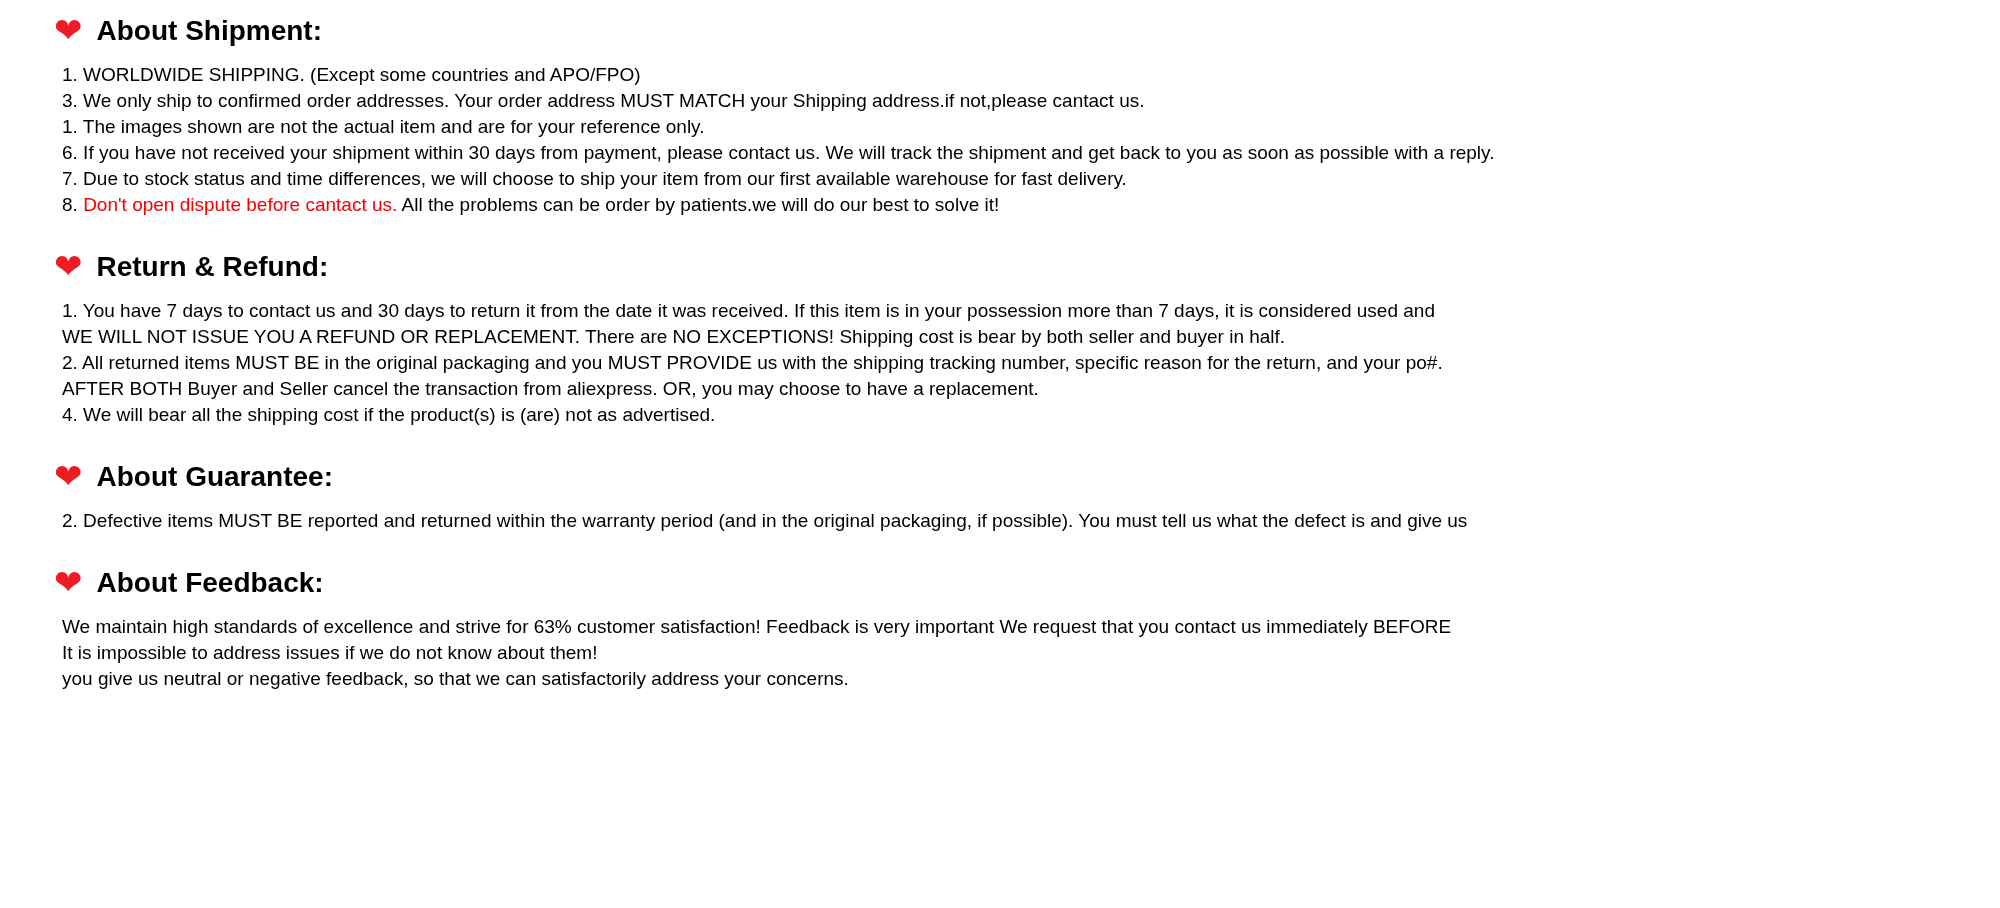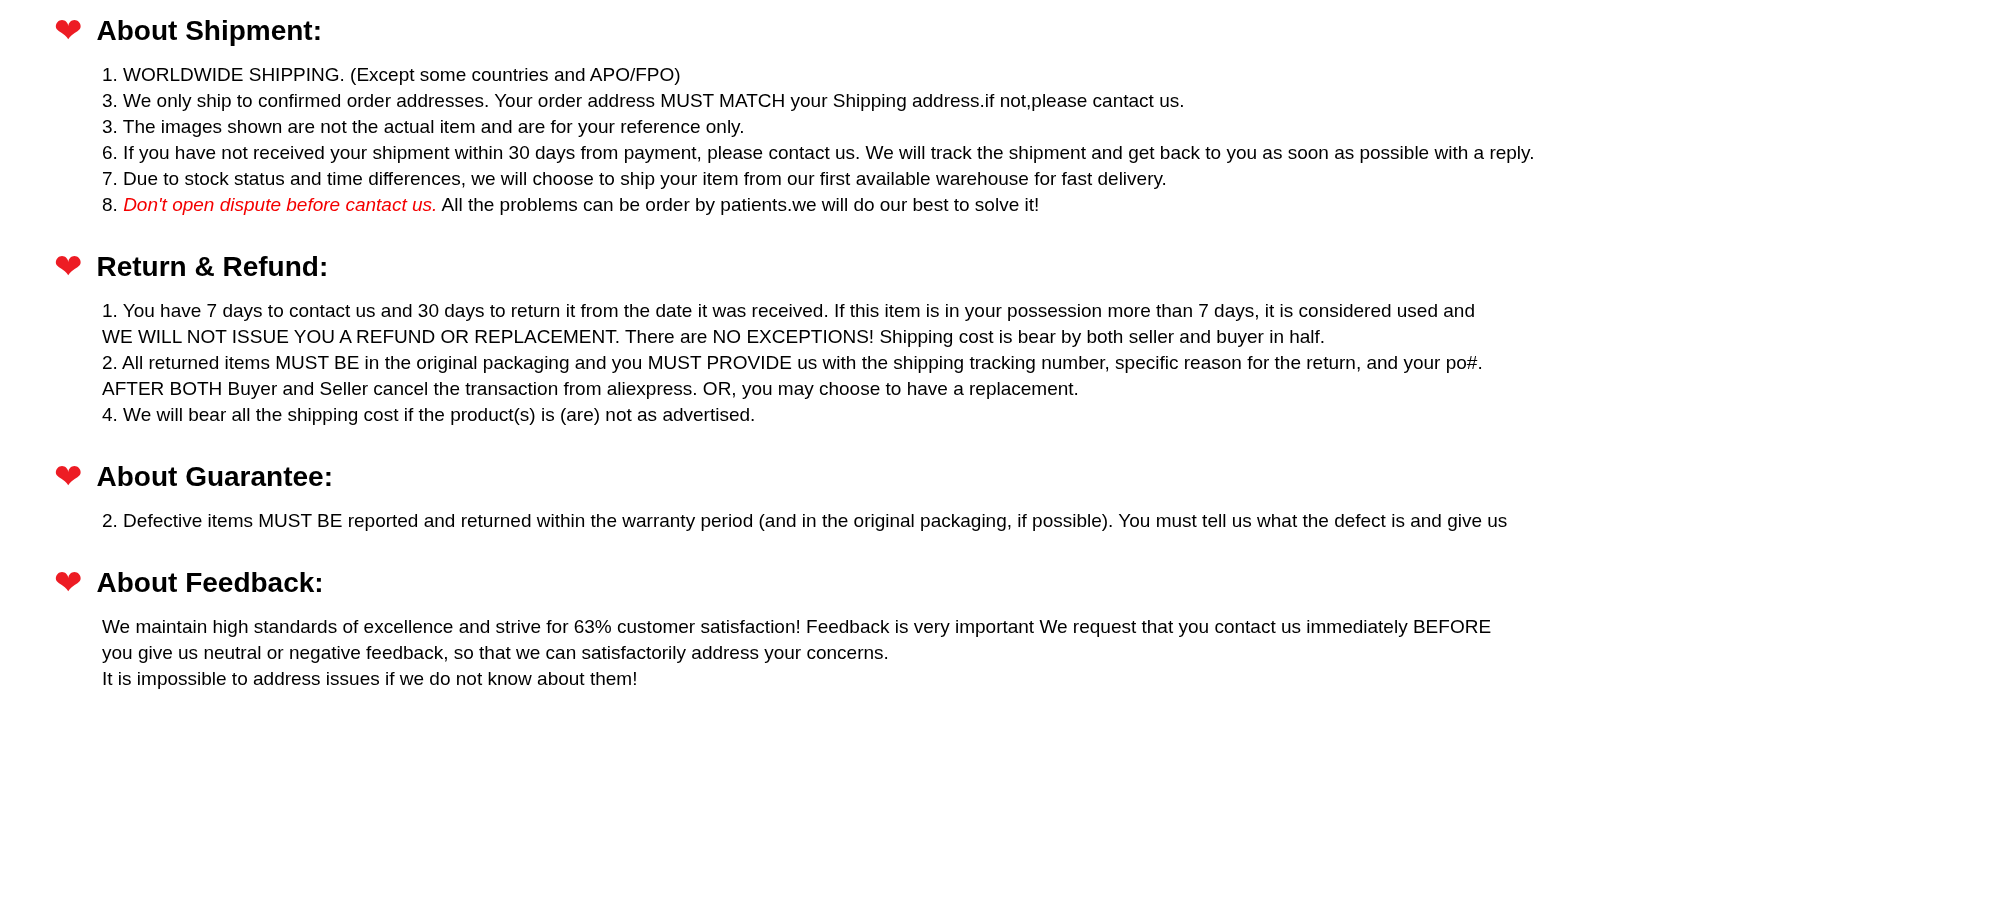--- a/index.html
+++ b/index.html
@@ -35,37 +35,37 @@
     color:var(--red-heart);
     font-size:34px;
     line-height:34px;
     font-family:"DejaVu Sans",sans-serif;
     transform:translateY(-1px);
   }
   .section-body{
     font-size:19px;
     line-height:26px;
   }
-  .text-line{white-space:nowrap;margin-left:40px;}
-  .seg-red{color:var(--red-text);font-style:italic;}
+  .text-line{white-space:nowrap;}
+  .seg-red{color:var(--red-text);}
 </style>
 </head>
 <body>
 
 <div class="page">
 
   <div class="section">
     <h2 class="section-heading">
       <span class="heart">❤</span>
       <span>About Shipment:</span>
     </h2>
     <div class="section-body">
         <div class="text-line"><span class="">1. WORLDWIDE SHIPPING. (Except some countries and APO/FPO)</span></div>
         <div class="text-line"><span class="">3. We only ship to confirmed order addresses. Your order address MUST MATCH your Shipping address.if not,please cantact us.</span></div>
-        <div class="text-line"><span class="">3. The images shown are not the actual item and are for your reference only.</span></div>
+        <div class="text-line"><span class="">1. The images shown are not the actual item and are for your reference only.</span></div>
         <div class="text-line"><span class="">6. If you have not received your shipment within 30 days from payment, please contact us. We will track the shipment and get back to you as soon as possible with a reply.</span></div>
         <div class="text-line"><span class="">7. Due to stock status and time differences, we will choose to ship your item from our first available warehouse for fast delivery.</span></div>
         <div class="text-line"><span class="">8. </span><span class="seg-red">Don't open dispute before cantact us.</span><span class=""> All the problems can be order by patients.we will do our best to solve it!</span></div>
       </div>
   </div>
 
   <div class="section">
     <h2 class="section-heading">
       <span class="heart">❤</span>
       <span>Return &amp; Refund:</span>
@@ -89,18 +89,18 @@
       </div>
   </div>
 
   <div class="section">
     <h2 class="section-heading">
       <span class="heart">❤</span>
       <span>About Feedback:</span>
     </h2>
     <div class="section-body">
         <div class="text-line"><span class="">We maintain high standards of excellence and strive for 63% customer satisfaction! Feedback is very important We request that you contact us immediately BEFORE</span></div>
+        <div class="text-line"><span class="">It is impossible to address issues if we do not know about them!</span></div>
         <div class="text-line"><span class="">you give us neutral or negative feedback, so that we can satisfactorily address your concerns.</span></div>
-        <div class="text-line"><span class="">It is impossible to address issues if we do not know about them!</span></div>
       </div>
   </div>
 
 </div>
 
 </body></html>

